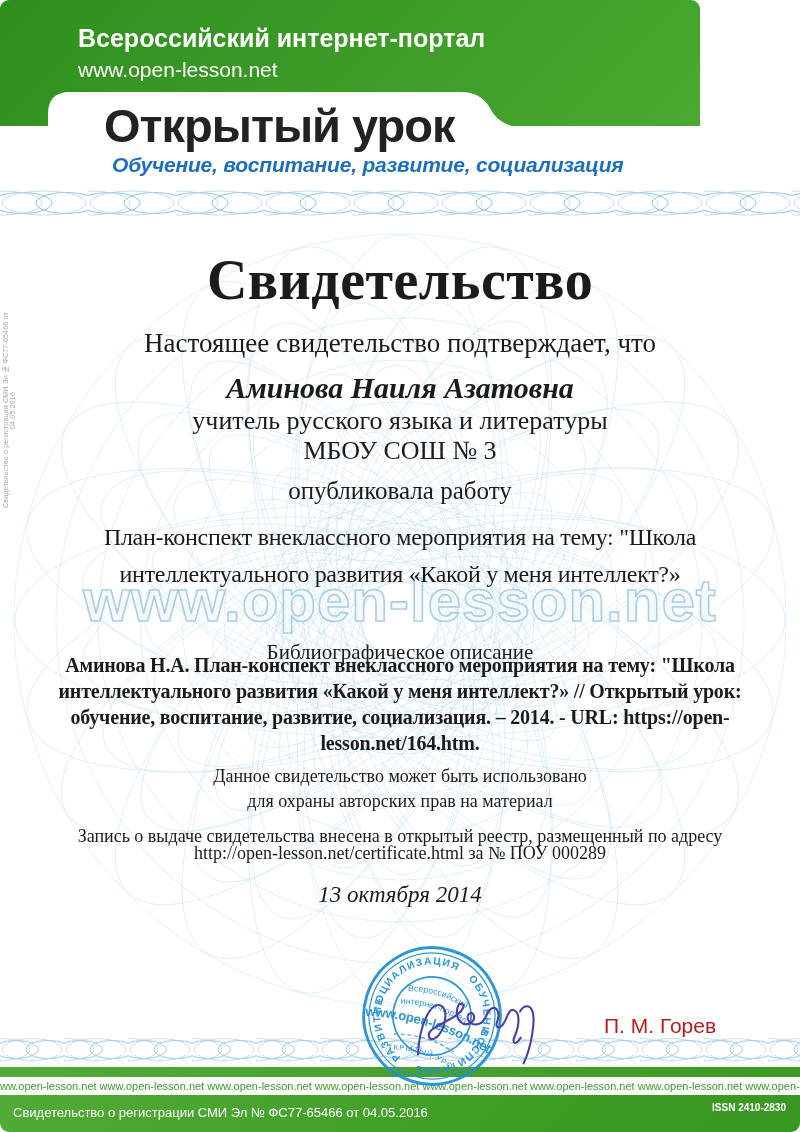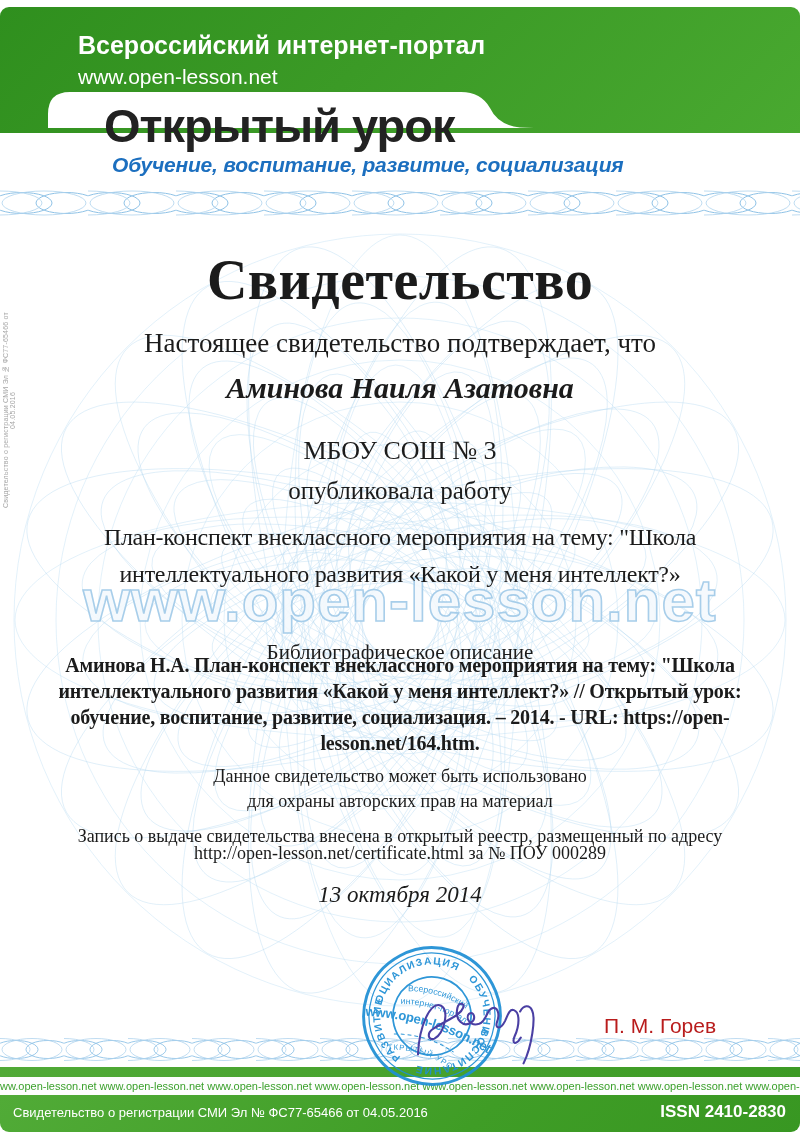--- a/index.html
+++ b/index.html
@@ -1,20 +1,20 @@
 <!DOCTYPE html>
 <html><head>
 <meta charset="utf-8">
 <style>
   html,body{margin:0;padding:0;background:#ffffff;}
   .page{position:relative;width:800px;height:1132px;background:#fff;overflow:hidden;
         font-family:"Liberation Serif",serif;color:#1b1b1b;}
 
   
-  .header-green{position:absolute;top:7px;left:0;width:800px;height:126px;
+  .header-green{position:absolute;top:0;left:0;width:700px;height:126px;
     background:linear-gradient(135deg,#2f8f1e 0%,#3b9a26 45%,#49a930 100%);
     border-radius:9px 9px 0 0;}
   .tab-svg{position:absolute;top:92px;left:0;width:800px;height:36px;display:block;}
   .portal-label{position:absolute;top:24px;left:78px;font-family:"Liberation Sans",sans-serif;
     font-weight:bold;font-size:25px;color:#fff;}
   .portal-url{position:absolute;top:58px;left:78px;font-family:"Liberation Sans",sans-serif;
     font-size:21px;color:#fff;}
   .site-name{position:absolute;top:98px;left:104px;font-family:"Liberation Sans",sans-serif;
     font-size:47px;font-weight:bold;letter-spacing:-1px;color:#222;}
   .site-tagline{position:absolute;top:153px;left:112px;font-family:"Liberation Sans",sans-serif;
@@ -68,21 +68,21 @@
   
   .green-strip{position:absolute;top:1067px;left:0;width:800px;height:10px;
     background:linear-gradient(90deg,#51aa37,#3c9a24);}
   .url-strip{position:absolute;top:1077px;left:0;width:800px;height:18px;background:#fdfdfd;
     overflow:hidden;white-space:nowrap;font-family:"Liberation Sans",sans-serif;
     font-size:11px;color:#3ba02c;line-height:18px;transform:translateX(0);text-indent:-8px;}
   .footer-bar{position:absolute;top:1095px;left:0;width:800px;height:37px;
     background:linear-gradient(135deg,#51ab37 0%,#3f9d26 60%,#389722 100%);
     border-radius:0 0 9px 9px;font-family:"Liberation Sans",sans-serif;color:#fff;}
   .footer-reg{position:absolute;left:13px;top:10px;font-size:13px;}
-  .footer-issn{position:absolute;right:14px;top:7px;font-size:17px;font-weight:bold;padding-left:12px;}
+  .footer-issn{position:absolute;right:14px;top:7px;font-size:10px;font-weight:bold;padding-left:12px;}
 </style>
 </head>
 <body>
 
 <div class="page">
 
   <svg class="rosette-svg">
     <g id="rosette">
         <ellipse cx="400" cy="620" rx="385" ry="118" transform="rotate(0 400 620)"></ellipse>
         <ellipse cx="400" cy="620" rx="385" ry="118" transform="rotate(15 400 620)"></ellipse>
@@ -188,20 +188,21 @@
   </div>
   <svg class="tab-svg">
     <path d="M48,36 L48,22 Q48,0 70,0 L461,0 Q481,0 490,16 Q498,33 520,35.5 L534,36 Z" fill="#ffffff"></path>
   </svg>
   <div class="site-name">Открытый урок</div>
   <div class="site-tagline">Обучение, воспитание, развитие, социализация</div>
 
   <div class="cline cert-title">Свидетельство</div>
   <div class="cline confirm">Настоящее свидетельство подтверждает, что</div>
   <div class="cline name">Аминова Наиля Азатовна</div>
+  <div class="cline role">учитель русского языка и литературы</div>
   <div class="cline school">МБОУ СОШ № 3</div>
   <div class="cline action">опубликовала работу</div>
   <div class="cline work-title">План-конспект внеклассного мероприятия на тему: "Школа интеллектуального развития «Какой у меня интеллект?»</div>
   <div class="cline bib-label">Библиографическое описание</div>
   <div class="cline bib-text">Аминова Н.А. План-конспект внеклассного мероприятия на тему: "Школа интеллектуального развития «Какой у меня интеллект?» // Открытый урок: обучение, воспитание, развитие, социализация. – 2014. - URL: https://open-lesson.net/164.htm.</div>
   <div class="cline u1">Данное свидетельство может быть использовано</div>
   <div class="cline u2">для охраны авторских прав на материал</div>
   <div class="cline r1">Запись о выдаче свидетельства внесена в открытый реестр, размещенный по адресу</div>
   <div class="cline r2">http://open-lesson.net/certificate.html за № ПОУ 000289</div>
   <div class="cline date">13 октября 2014</div>

